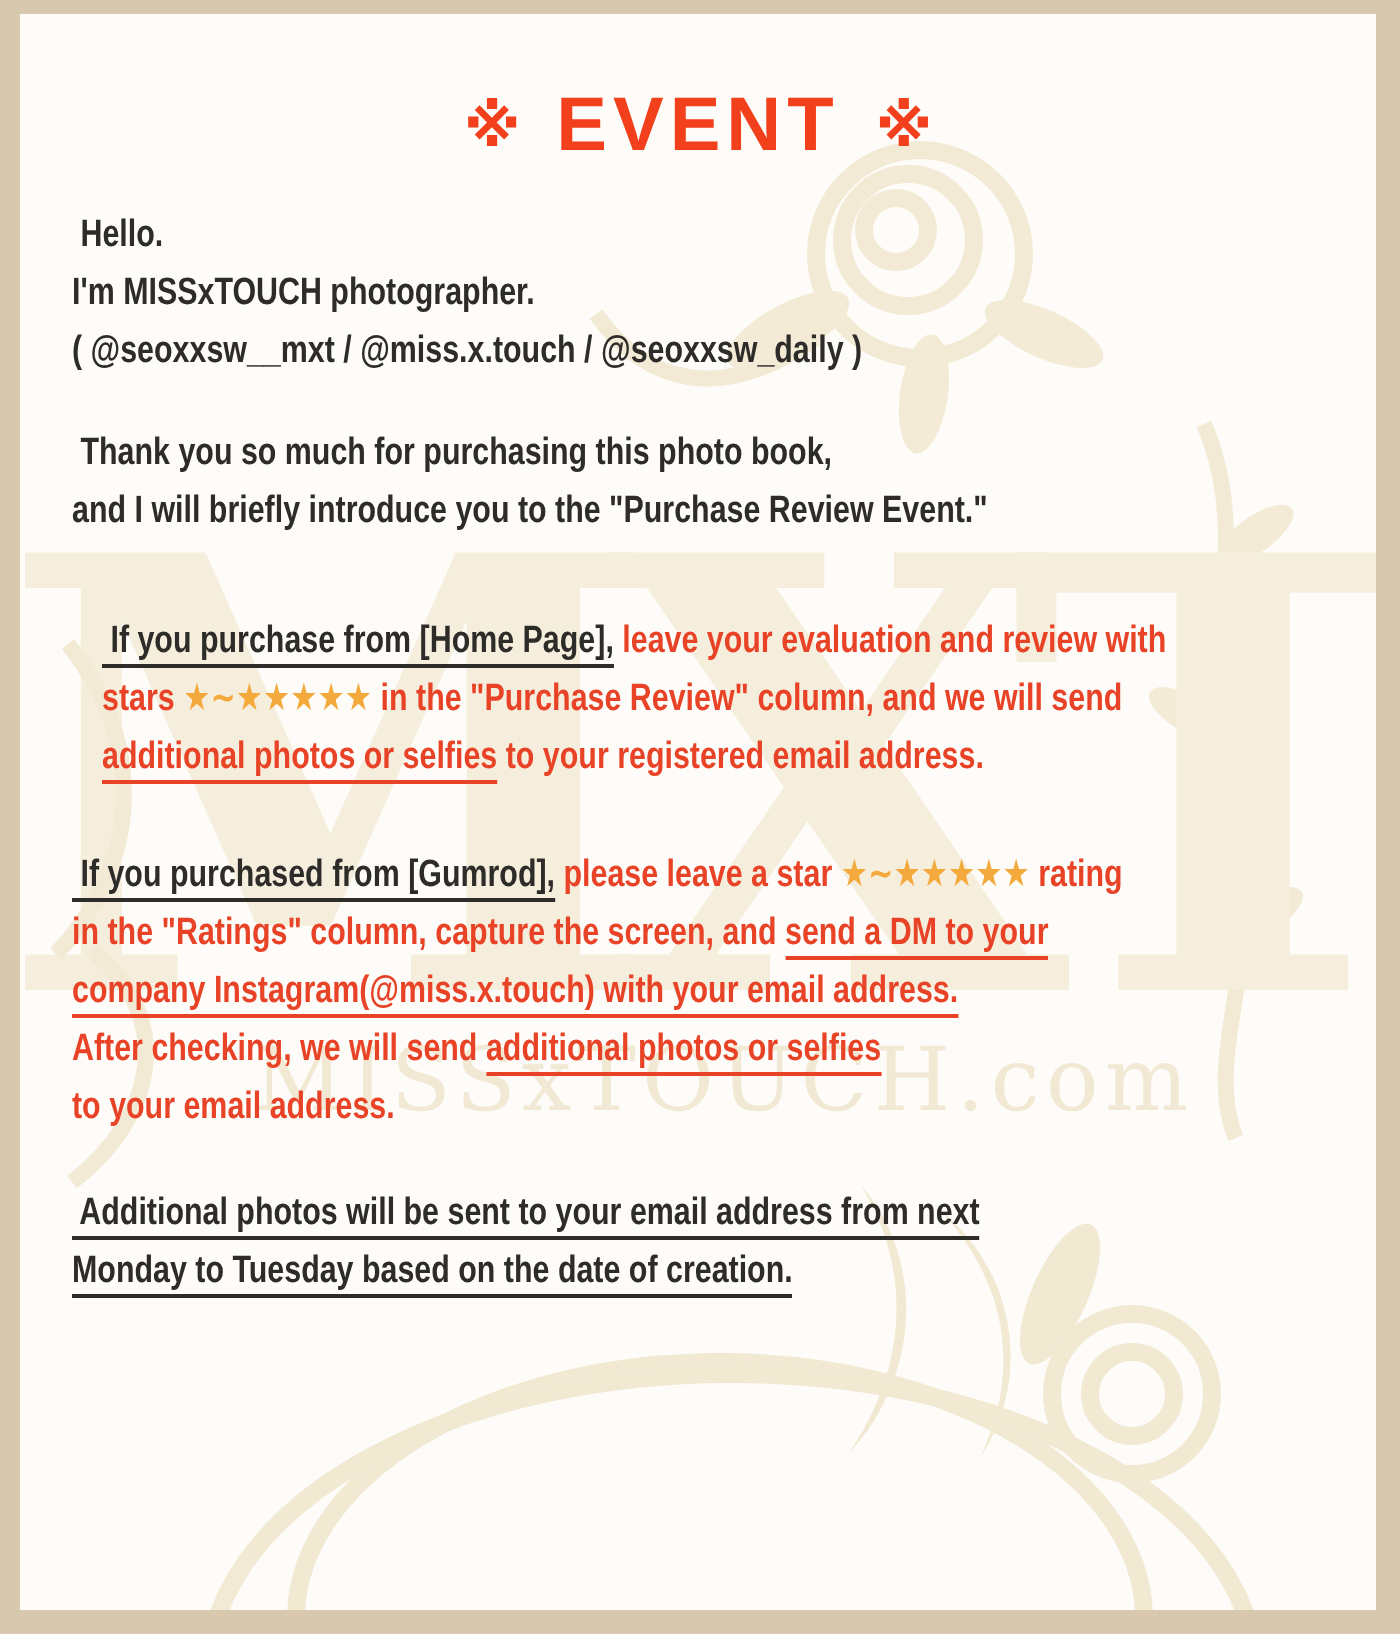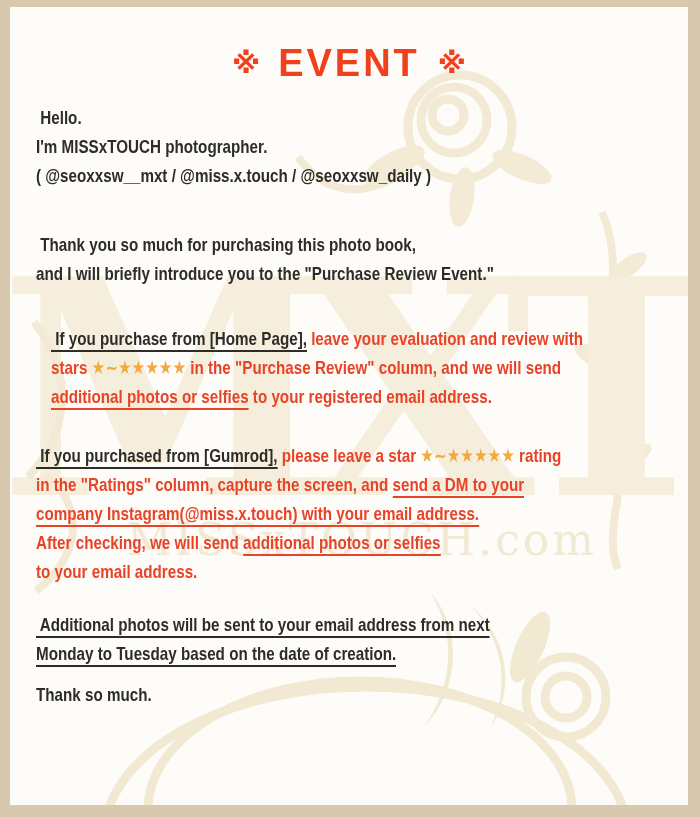--- a/index.html
+++ b/index.html
@@ -30,21 +30,21 @@
   }
   .title .mark{
     font-family:"DejaVu Sans",sans-serif;
     font-size:29px;font-weight:700;
     margin:0 18px;
   }
   .title .title-text{
     font-size:38px;font-weight:700;letter-spacing:3px;
   }
   .para{margin:0;}
-  .p-intro{margin-bottom:40px;}
+  .p-intro{margin-bottom:22px;}
   .p-thanks{margin-bottom:36px;}
   .p-homepage{margin-bottom:30px;margin-left:15px;}
   .p-gumrod{margin-bottom:10px;}
   .p-schedule{margin-bottom:12px;margin-top:24px;}
   .p-ask{margin-bottom:16px;}
   .line{
     white-space:pre;
     font-size:19px;font-weight:700;
     line-height:29px;height:29px;
     transform:scaleX(0.8);
@@ -130,18 +130,15 @@
         <div class="line"><span class="seg-ku"> If you purchased from [Gumrod],</span><span class="seg-r"> </span><span class="seg-r">please leave a star </span><span class="seg-g">★~★★★★★</span><span class="seg-r"> rating</span></div>
         <div class="line"><span class="seg-r">in the "Ratings" column, capture the screen, and </span><span class="seg-ru">send a DM to your</span></div>
         <div class="line"><span class="seg-ru">company Instagram(@miss.x.touch) with your email address.</span></div>
         <div class="line"><span class="seg-r">After checking, we will send </span><span class="seg-ru">additional photos or selfies</span></div>
         <div class="line"><span class="seg-r">to your email address.</span></div>
       </div>
     <div class="para p-schedule">
         <div class="line"><span class="seg-ku"> Additional photos will be sent to your email address from next</span></div>
         <div class="line"><span class="seg-ku">Monday to Tuesday based on the date of creation.</span></div>
       </div>
-    <div class="para p-closing">
-        <div class="line"><span class="seg-k">Thank so much.</span></div>
-      </div>
 
   </div>
 </div>
 
 </body></html>

